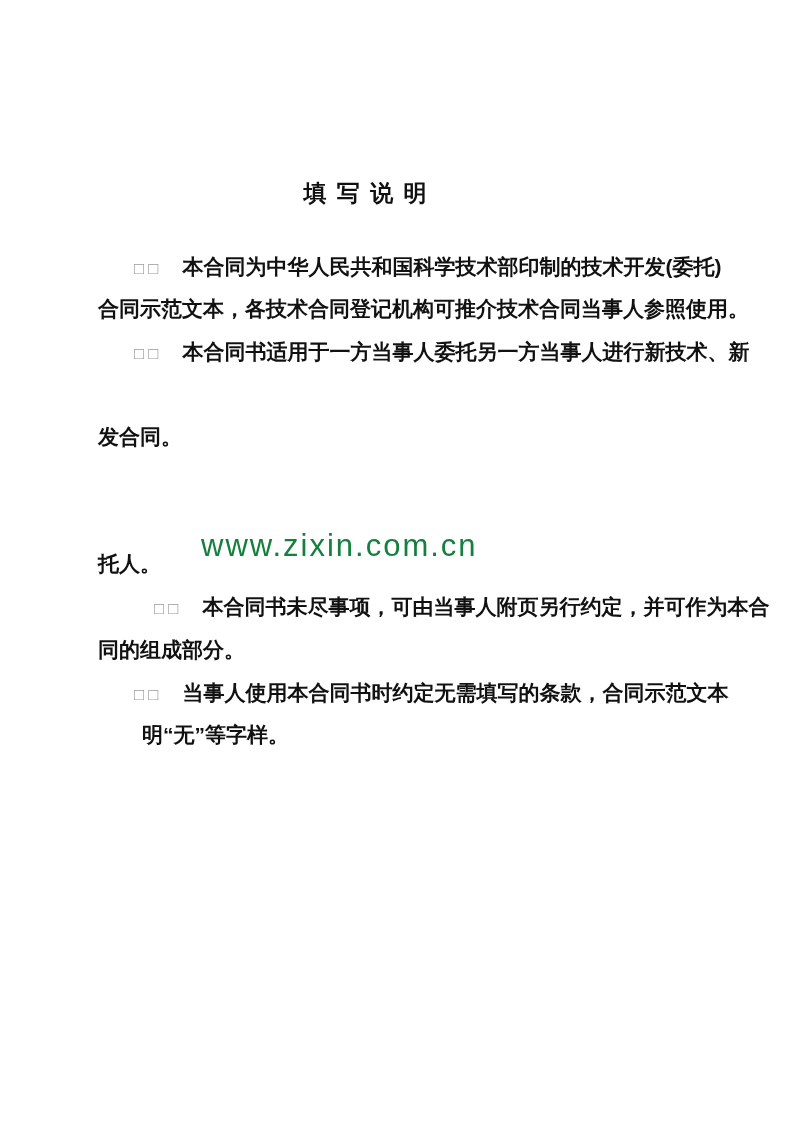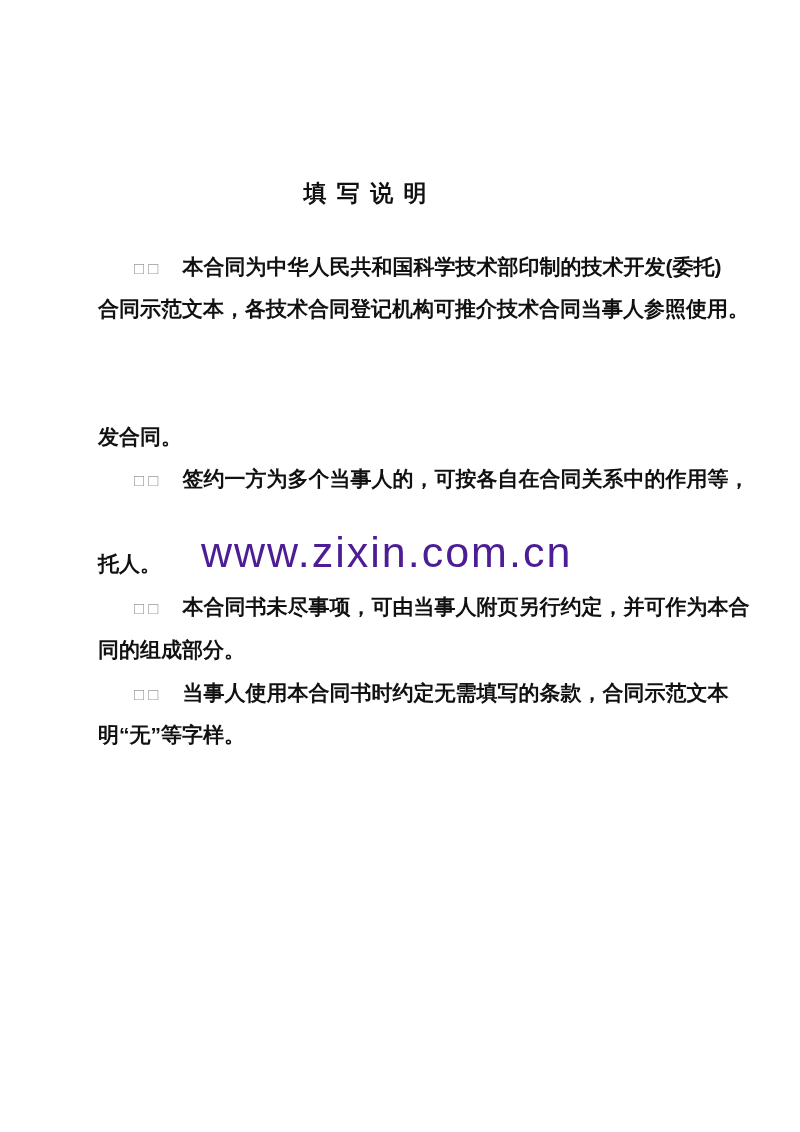--- a/index.html
+++ b/index.html
@@ -26,24 +26,24 @@
     font-size: 23px;
     font-weight: bold;
     letter-spacing: 2px;
     color: #111111;
     white-space: nowrap;
   }
   .watermark {
     position: absolute;
     top: 528px;
     left: 201px;
-    font-size: 43px;
+    font-size: 31px;
     font-weight: normal;
     letter-spacing: 2px;
-    color: #4c1d95;
+    color: #15803d;
     white-space: nowrap;
     z-index: 0;
     user-select: none;
   }
   .line {
     position: absolute;
     left: 98px;
     font-size: 21px;
     font-weight: 600;
     line-height: 1;
@@ -61,48 +61,48 @@
     margin-right: 20px;
   }
   .l1  { top: 256px; }
   .l2  { top: 298px; }
   .l3  { top: 341px; }
   .l4  { top: 383px; }
   .l5  { top: 426px; text-align: right; }
   .l6  { top: 468px; }
   .l7  { top: 511px; }
   .l8  { top: 554px; font-family: Liberation Serif, serif; }
-  .l9  { top: 596px; }
+  .l9  { top: 596px; margin-left: 20px; }
   .l10 { top: 639px; text-align: center; }
   .l11 { top: 682px; }
-  .l12 { top: 724px; }
+  .l12 { top: 724px; margin-left: 44px; }
 </style>
 </head>
 <body>
 
 <div class="page">
 
   <div class="watermark">www.zixin.com.cn</div>
 
   <h1 class="doc-title">填  写  说  明</h1>
 
   <div class="line l2">
     <span>合同示范文本，各技术合同登记机构可推介技术合同当事人参照使用。</span>
   </div>
   <div class="line indent l1">
     <span class="marker">□□</span><span>本合同为中华人民共和国科学技术部印制的技术开发(委托)</span>
   </div>
 
+  <div class="line indent l3">
+    <span class="marker">□□</span><span>本合同书适用于一方当事人委托另一方当事人进行新技术、新</span>
+  </div>
   <div class="line l5">
     <span>发合同。</span>
   </div>
 
-  <div class="line indent l6">
-    <span class="marker">□□</span><span>签约一方为多个当事人的，可按各自在合同关系中的作用等，</span>
-  </div>
   <div class="line l8">
     <span>托人。</span>
   </div>
 
   <div class="line indent l9">
     <span class="marker">□□</span><span>本合同书未尽事项，可由当事人附页另行约定，并可作为本合</span>
   </div>
   <div class="line l10">
     <span>同的组成部分。</span>
   </div>

